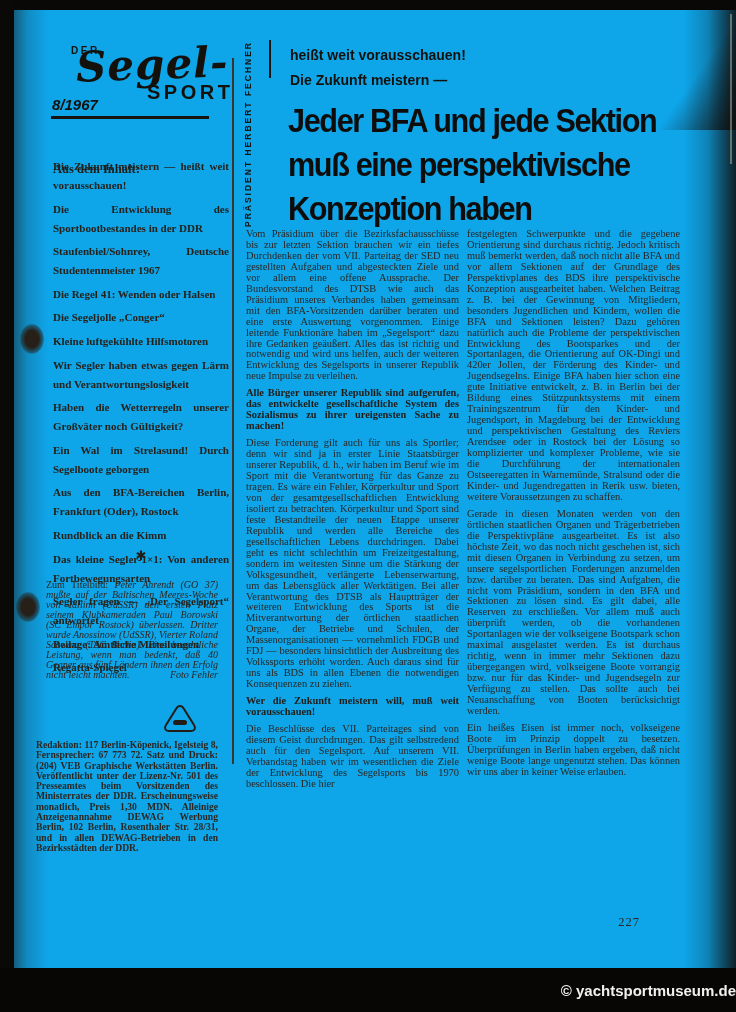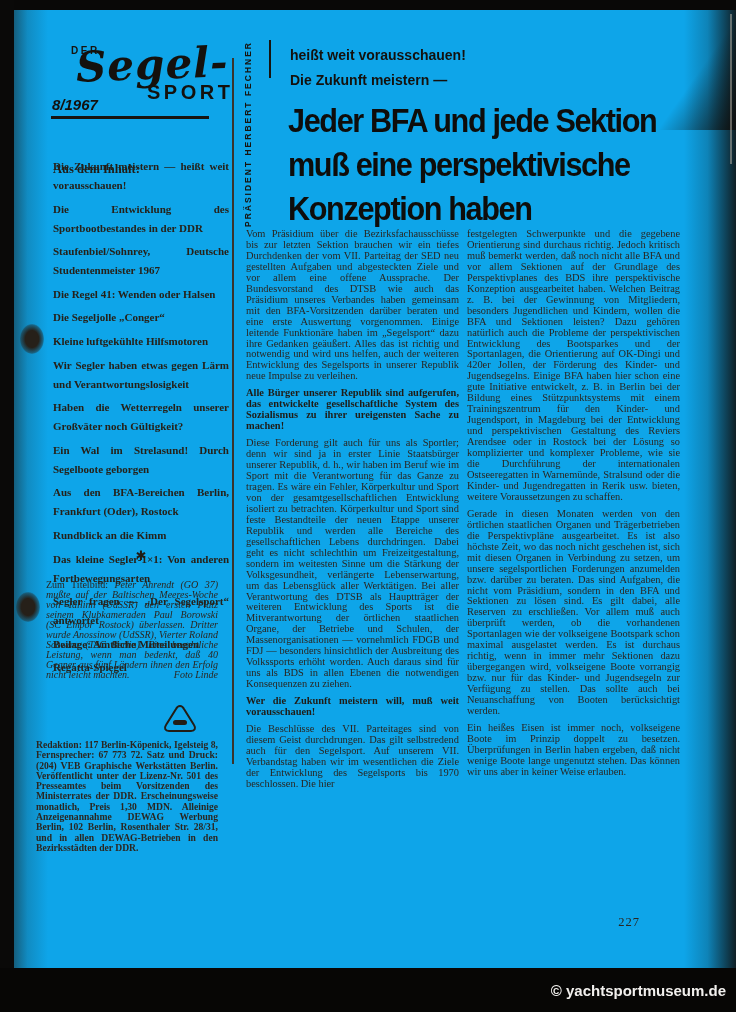--- a/index.html
+++ b/index.html
@@ -1,21 +1,21 @@
 <!DOCTYPE html>
 <html lang="de"><head>
 <meta charset="utf-8">
 <style>
   html,body{margin:0;padding:0;background:#000;}
   #stage{position:relative;width:736px;height:1012px;overflow:hidden;
          background:#0b0a09;font-family:"Liberation Serif",serif;color:#26221d;}
   
   .strip-top{position:absolute;left:0;top:0;width:736px;height:10px;background:#090807;}
   .strip-bottom{position:absolute;left:0;top:968px;width:736px;height:44px;background:#070605;
-                display:flex;align-items:center;justify-content:flex-end;padding-right:10px;box-sizing:border-box;}
+                display:flex;align-items:center;justify-content:flex-end;box-sizing:border-box;}
   .strip-left{position:absolute;left:0;top:0;width:14px;height:1012px;background:#0a0908;}
   .watermark{color:#f2f0ee;font-family:"Liberation Sans",sans-serif;font-weight:bold;font-size:15px;}
   
   .paper{position:absolute;left:14px;top:10px;width:722px;height:958px;background:#0ea5e9;}
   .spine-shadow{position:absolute;left:0;top:0;width:34px;height:958px;
     background:linear-gradient(90deg,rgba(28,24,18,.5) 0,rgba(28,24,18,.18) 40%,rgba(28,24,18,0) 100%);}
   .curl-shadow{position:absolute;right:0;top:0;width:52px;height:958px;
     background:linear-gradient(90deg,rgba(15,12,9,0) 0,rgba(15,12,9,.22) 45%,rgba(15,12,9,.88) 100%);}
   .curl-top{position:absolute;right:0;top:0;width:90px;height:120px;
     background:linear-gradient(125deg,rgba(15,12,9,0) 55%,rgba(15,12,9,.75) 95%);}
@@ -103,21 +103,21 @@
         <div class="toc-item">Das kleine Segler-1×1: Von anderen Fortbewegungsarten</div>
         <div class="toc-item">Segler fragen — „Der Segelsport“ antwortet</div>
         <div class="toc-item">Beilage: Amtliche Mitteilungen</div>
         <div class="toc-item">Regatta-Spiegel</div>
       </div>
     <div class="separator">✱</div>
 
     <p class="titelbild">
       <b>Zum Titelbild:</b>
       <i>Peter Ahrendt (GO 37) mußte auf der Baltischen Meeres-Woche von Tallinn (UdSSR) den ersten Platz seinem Klubkameraden Paul Borowski (SC Empor Rostock) überlassen. Dritter wurde Anossinow (UdSSR), Vierter Roland Schwarz (TSC Berlin). Eine beachtliche Leistung, wenn man bedenkt, daß 40 Gegner aus fünf Ländern ihnen den Erfolg nicht leicht machten.</i>
-      <span class="credit">Foto Linde</span>
+      <span class="credit">Foto Fehler</span>
     </p>
 
     <svg class="emblem" width="36" height="30" viewBox="0 0 36 30">
       <path d="M18 2 C20 2 21 3 22 5 L32 21 C34 24 33 27 29 27 L7 27 C3 27 2 24 4 21 L14 5 C15 3 16 2 18 2 Z" fill="none" stroke="#221d16" stroke-width="2"></path>
       <rect x="11" y="16" width="14" height="5" rx="2.5" fill="#221d16"></rect>
     </svg>
 
     <div class="imprint">
       <p>Redaktion: 117 Berlin-Köpenick, Igelsteig 8, Fernsprecher: 67 773 72. Satz und Druck: (204) VEB Graphische Werkstätten Berlin. Veröffentlicht unter der Lizenz-Nr. 501 des Presseamtes beim Vorsitzenden des Ministerrates der DDR. Erscheinungsweise monatlich, Preis 1,30 MDN. Alleinige Anzeigenannahme DEWAG Werbung Berlin, 102 Berlin, Rosenthaler Str. 28/31, und in allen DEWAG-Betrieben in den Bezirksstädten der DDR.</p>
     </div>

